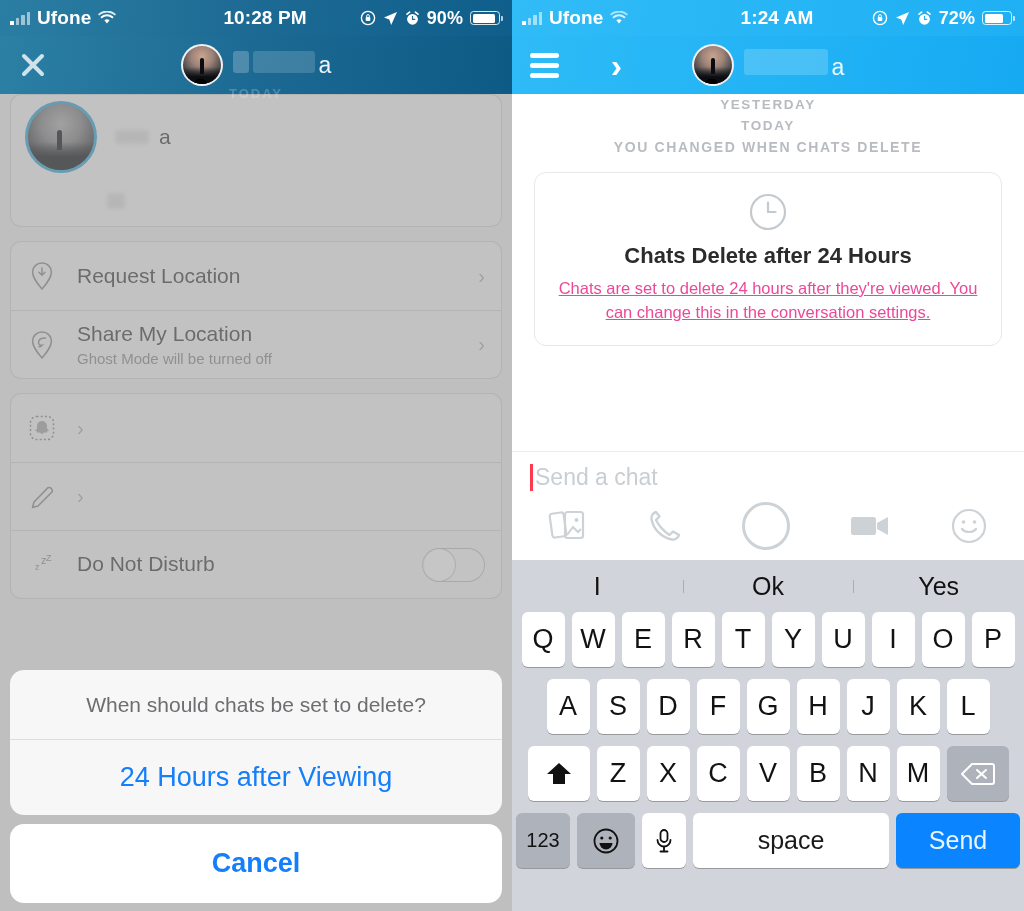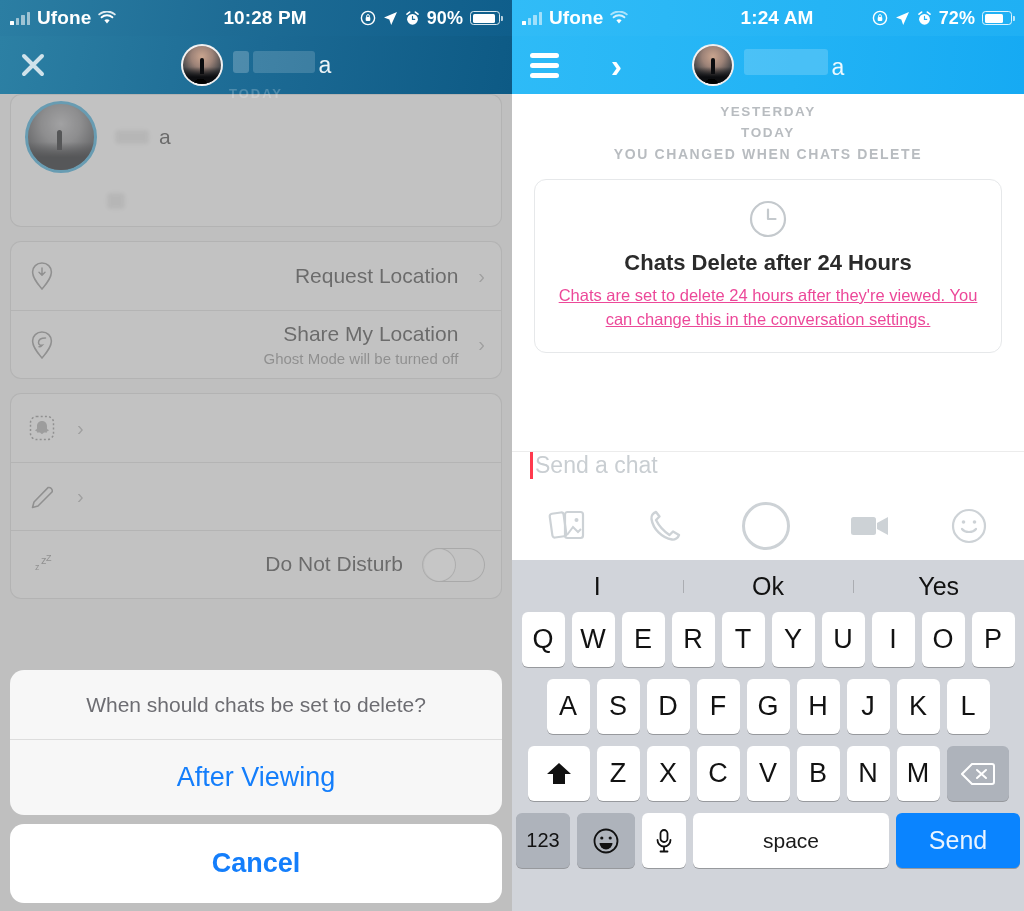--- a/index.html
+++ b/index.html
@@ -105,21 +105,21 @@
     content:""; position:absolute; left:44%; bottom:30%; width:5px; height:20px;
     background:#0a0b0e; border-radius:3px 3px 0 0;
   }
   .profile-text { flex:1; }
   .p-name { display:flex; align-items:baseline; gap:10px; font-size: 21px; color:#2f2f2f; }
   .p-sub { margin-top: 14px; margin-left: 96px; font-size: 15px; color:#7a7a7a; letter-spacing:2px; }
   .blurbar { display:inline-block; height:14px; border-radius:3px; background:rgba(150,150,150,.45); filter: blur(2.2px); }
 
   .row {
     display:flex; align-items:center; gap:20px; padding: 0 16px;
-    height: 68px; position: relative; text-align: right;
+    height: 68px; position: relative;
   }
   .row + .row { border-top: 1px solid rgba(130,130,130,.35); }
   .row-icon { width: 30px; display:flex; align-items:center; justify-content:center; color:#6f6f6f; flex:none; }
   .row-text { flex:1; }
   .row-title { font-size: 21px; color: #303030; line-height: 1.15; }
   .row-sub { font-size: 15px; color: #6e6e6e; margin-top: 3px; }
   .chev { color: rgba(90,90,90,.55); font-size: 20px; }
   .toggle {
     width: 62px; height: 34px; border-radius: 17px;
     border: 1.5px solid rgba(110,110,110,.5); background: rgba(200,200,200,.25);
@@ -158,39 +158,39 @@
   }
 
   
   .panel-right .statusbar { background: linear-gradient(95deg, #31bcf7 0%, #25b4f5 60%, #1fb0f4 100%); }
   .panel-right .navbar { background: linear-gradient(95deg, #2ebbf7 0%, #22b3f5 55%, #16aaf3 100%); }
   .panel-right .redact { background: rgba(255,255,255,.18); }
   .chev-right { font-size: 34px; font-weight: bold; line-height: 1; color:#fff; }
 
   .chat-area {
     position:absolute; top: 94px; left:0; right:0; bottom: 351px;
-    background: #fff; padding: 7px 14px 0;
+    background: #fff; padding: 0 14px 0;
   }
   .sysline {
     text-align:center; color:#b8bcc0; font-size: 13.5px;
     letter-spacing: 1.6px; font-weight: bold; padding: 3px 0;
   }
   .sysline.big { font-size: 14px; }
   .notice {
     margin: 14px 8px 0; border: 1px solid #e6e8ea; border-radius: 12px;
     padding: 18px 16px 20px; text-align:center; background:#fff;
   }
   .notice-icon { display:flex; justify-content:center; margin-bottom: 10px; }
   .notice-title { font-size: 22px; font-weight: bold; color:#2b2b2b; margin-bottom: 8px; }
   .notice-body { font-size: 16.5px; color:#ec4899; line-height: 1.45; text-decoration: underline; }
   .input-bar {
     position:absolute; left:0; right:0; bottom: 351px;
     border-top: 1px solid #ececec; background:#fff;
   }
-  .input-row { display:flex; align-items:flex-start; height: 50px; padding: 0 18px; }
+  .input-row { display:flex; align-items:center; height: 50px; padding: 0 18px; }
   .caret { width: 3px; height: 27px; background:#ff3a4e; margin-right: 2px; flex:none; }
   .placeholder { font-size: 23px; color:#c9ced2; }
   .icon-row {
     display:flex; align-items:center; justify-content:space-between;
     padding: 2px 36px 12px; height: 58px;
   }
   .icon-row > div { display:flex; align-items:center; justify-content:center; color:#cdd2d6; }
   .big-circle { width: 48px; height:48px; border-radius:50%; border: 3.5px solid #cdd2d6; }
 
   
@@ -215,21 +215,21 @@
     display:flex; align-items:center; justify-content:center;
     font-size: 27px; color:#121212;
     box-shadow: 0 1px 0 rgba(0,0,0,.28);
   }
   .krow.r2 { padding: 0 26px; }
   .krow.r3 { padding: 0 4px; align-items:center; }
   .krow.r4 { padding: 0 4px; margin-bottom: 6px; }
   .key.k123 { width: 54px; background:#aeb3bb; font-size: 20px; }
   .key.kemoji { width: 58px; background:#aeb3bb; font-size: 24px; }
   .key.kmic { width: 44px; background:#fff; }
-  .key.kspace { flex:1; background:#fff; font-size: 21px; color:#1a1a1a; }
+  .key.kspace { flex:1; background:#fff; font-size: 25px; color:#1a1a1a; }
   .key.ksend { width: 124px; background:#0a84ff; color:#eaf4ff; font-size: 25px; }
   .key.kshift { width: 62px; background:#fff; }
   .key.kdel { width: 62px; background:#aeb3bb; }
 </style>
 </head>
 <body>
 
 <div class="screens">
 
   <div class="panel panel-left">
@@ -371,21 +371,21 @@
               </span>
           </div>
         </div>
 
       </div>
     </div>
 
     <div class="sheet">
       <div class="sheet-group">
         <div class="sheet-title">When should chats be set to delete?</div>
-        <div class="sheet-btn">After Viewing</div>
+        <div class="sheet-btn">24 Hours after Viewing</div>
       </div>
       <div class="sheet-cancel">Cancel</div>
     </div>
 
   </div>
 
   <div class="panel panel-right">
 
     <div class="statusbar">
       <div class="sb-left">

